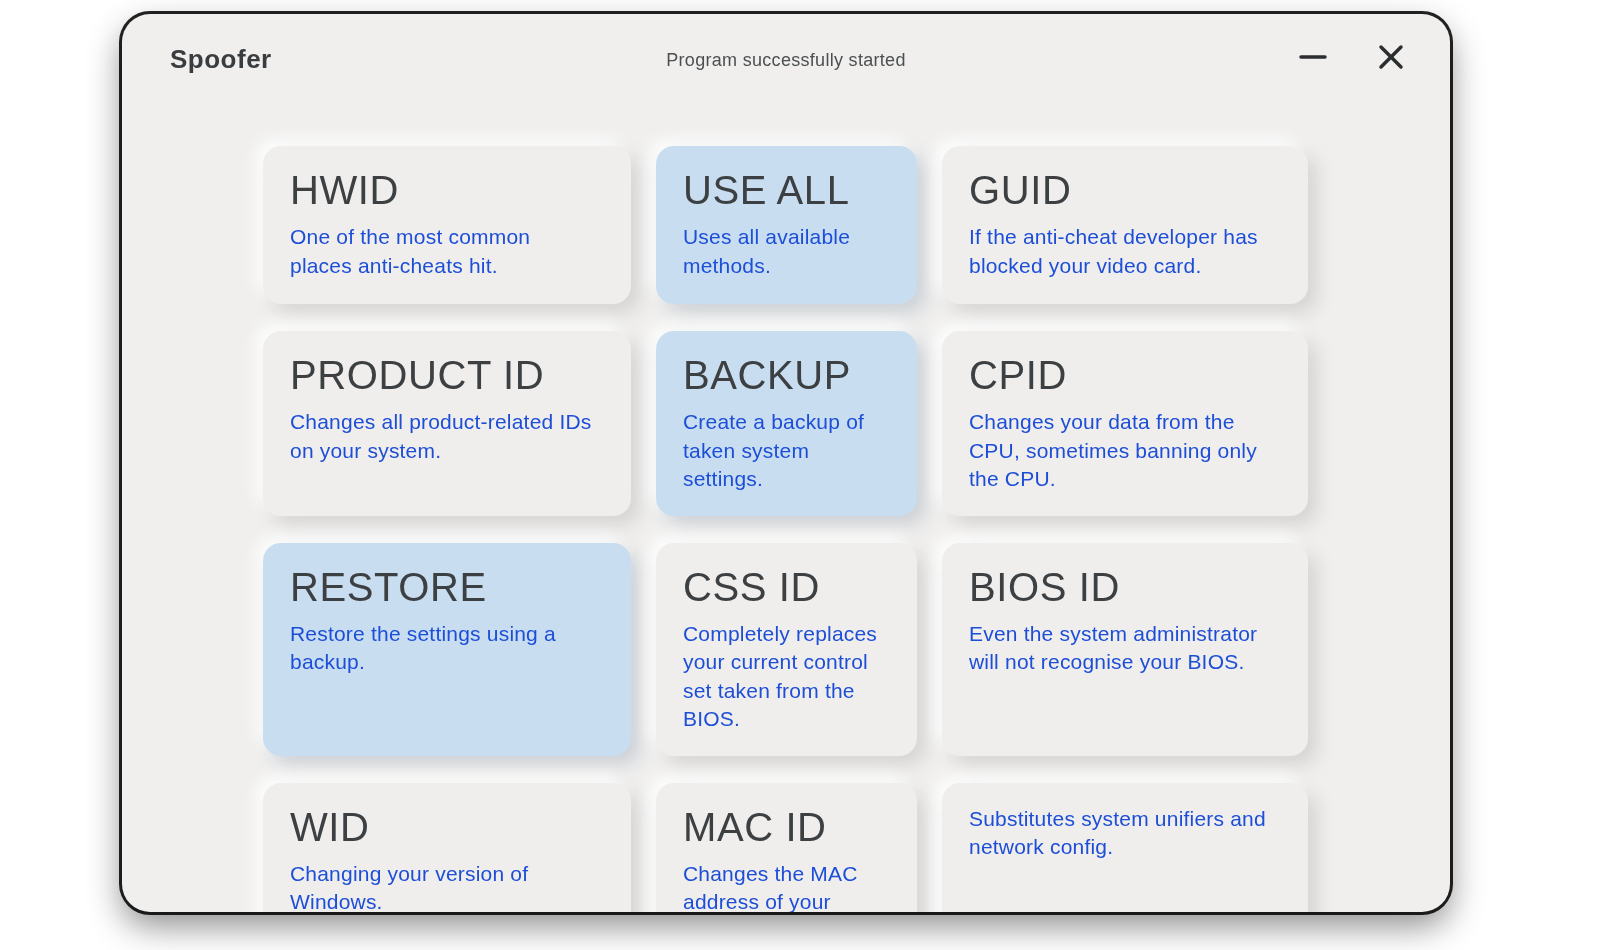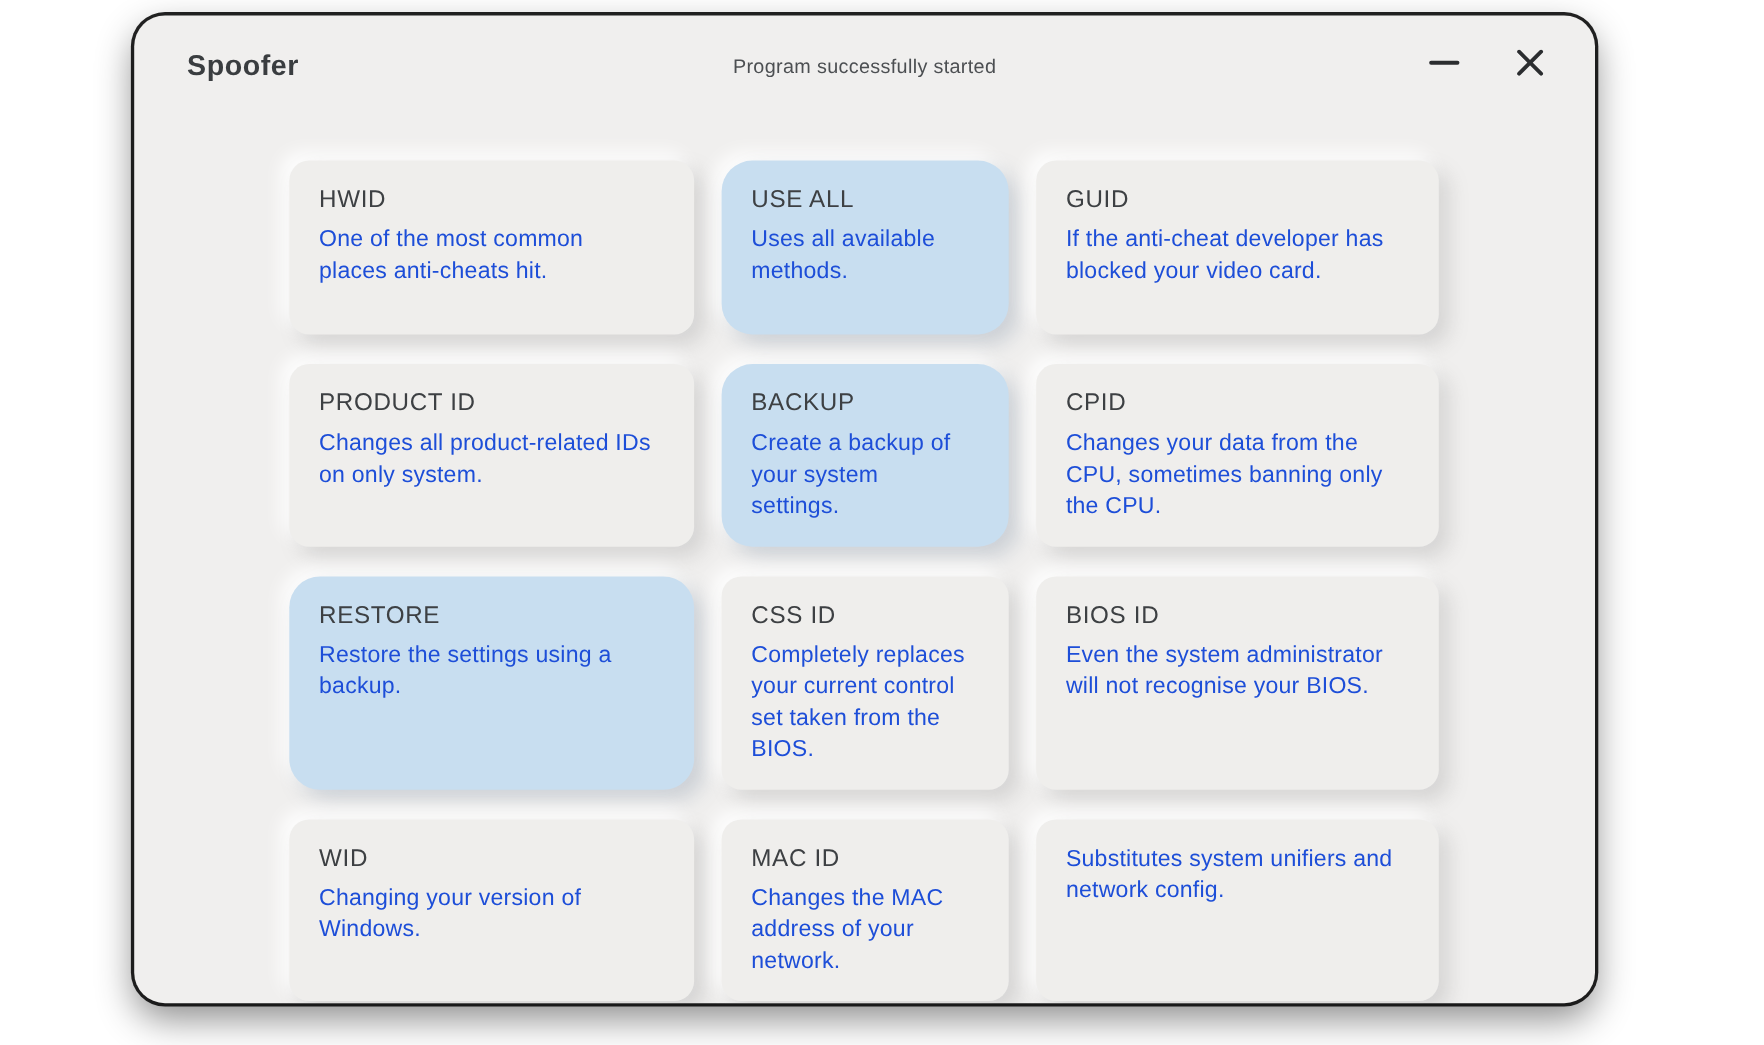--- a/index.html
+++ b/index.html
@@ -85,24 +85,23 @@
     background: var(--card-bg, #efeeec);
     padding: 22px 34px 22px 27px;
     box-shadow: 9px 9px 18px rgba(120,120,120,0.22),
                 -7px -7px 16px rgba(255,255,255,0.95);
     cursor: pointer;
   }
   .card.accent {
     background: var(--accent-card-bg, #c8def0);
     box-shadow: 9px 9px 18px rgba(110,130,150,0.28),
                 -7px -7px 16px rgba(255,255,255,0.9);
-    border-radius: 28px;
   }
   .card-title {
-    font-size: 22px;
+    font-size: 40px;
     font-weight: 500;
     color: #3d4043;
     letter-spacing: 0.6px;
     margin-bottom: 10px;
   }
   .card-desc {
     font-size: 21px;
     line-height: 1.36;
     color: #1d4ed8;
     letter-spacing: 0.2px;
@@ -147,26 +146,26 @@
       <div class="card-desc">Uses all available methods.</div>
     </div>
 
     <div class="card">
       <div class="card-title">GUID</div>
       <div class="card-desc">If the anti-cheat developer has blocked your video card.</div>
     </div>
 
     <div class="card">
       <div class="card-title">PRODUCT ID</div>
-      <div class="card-desc">Changes all product-related IDs on only system.</div>
+      <div class="card-desc">Changes all product-related IDs on your system.</div>
     </div>
 
     <div class="card accent">
       <div class="card-title">BACKUP</div>
-      <div class="card-desc">Create a backup of your system settings.</div>
+      <div class="card-desc">Create a backup of taken system settings.</div>
     </div>
 
     <div class="card">
       <div class="card-title">CPID</div>
       <div class="card-desc">Changes your data from the CPU, sometimes banning only the CPU.</div>
     </div>
 
     <div class="card accent">
       <div class="card-title">RESTORE</div>
       <div class="card-desc">Restore the settings using a backup.</div>

